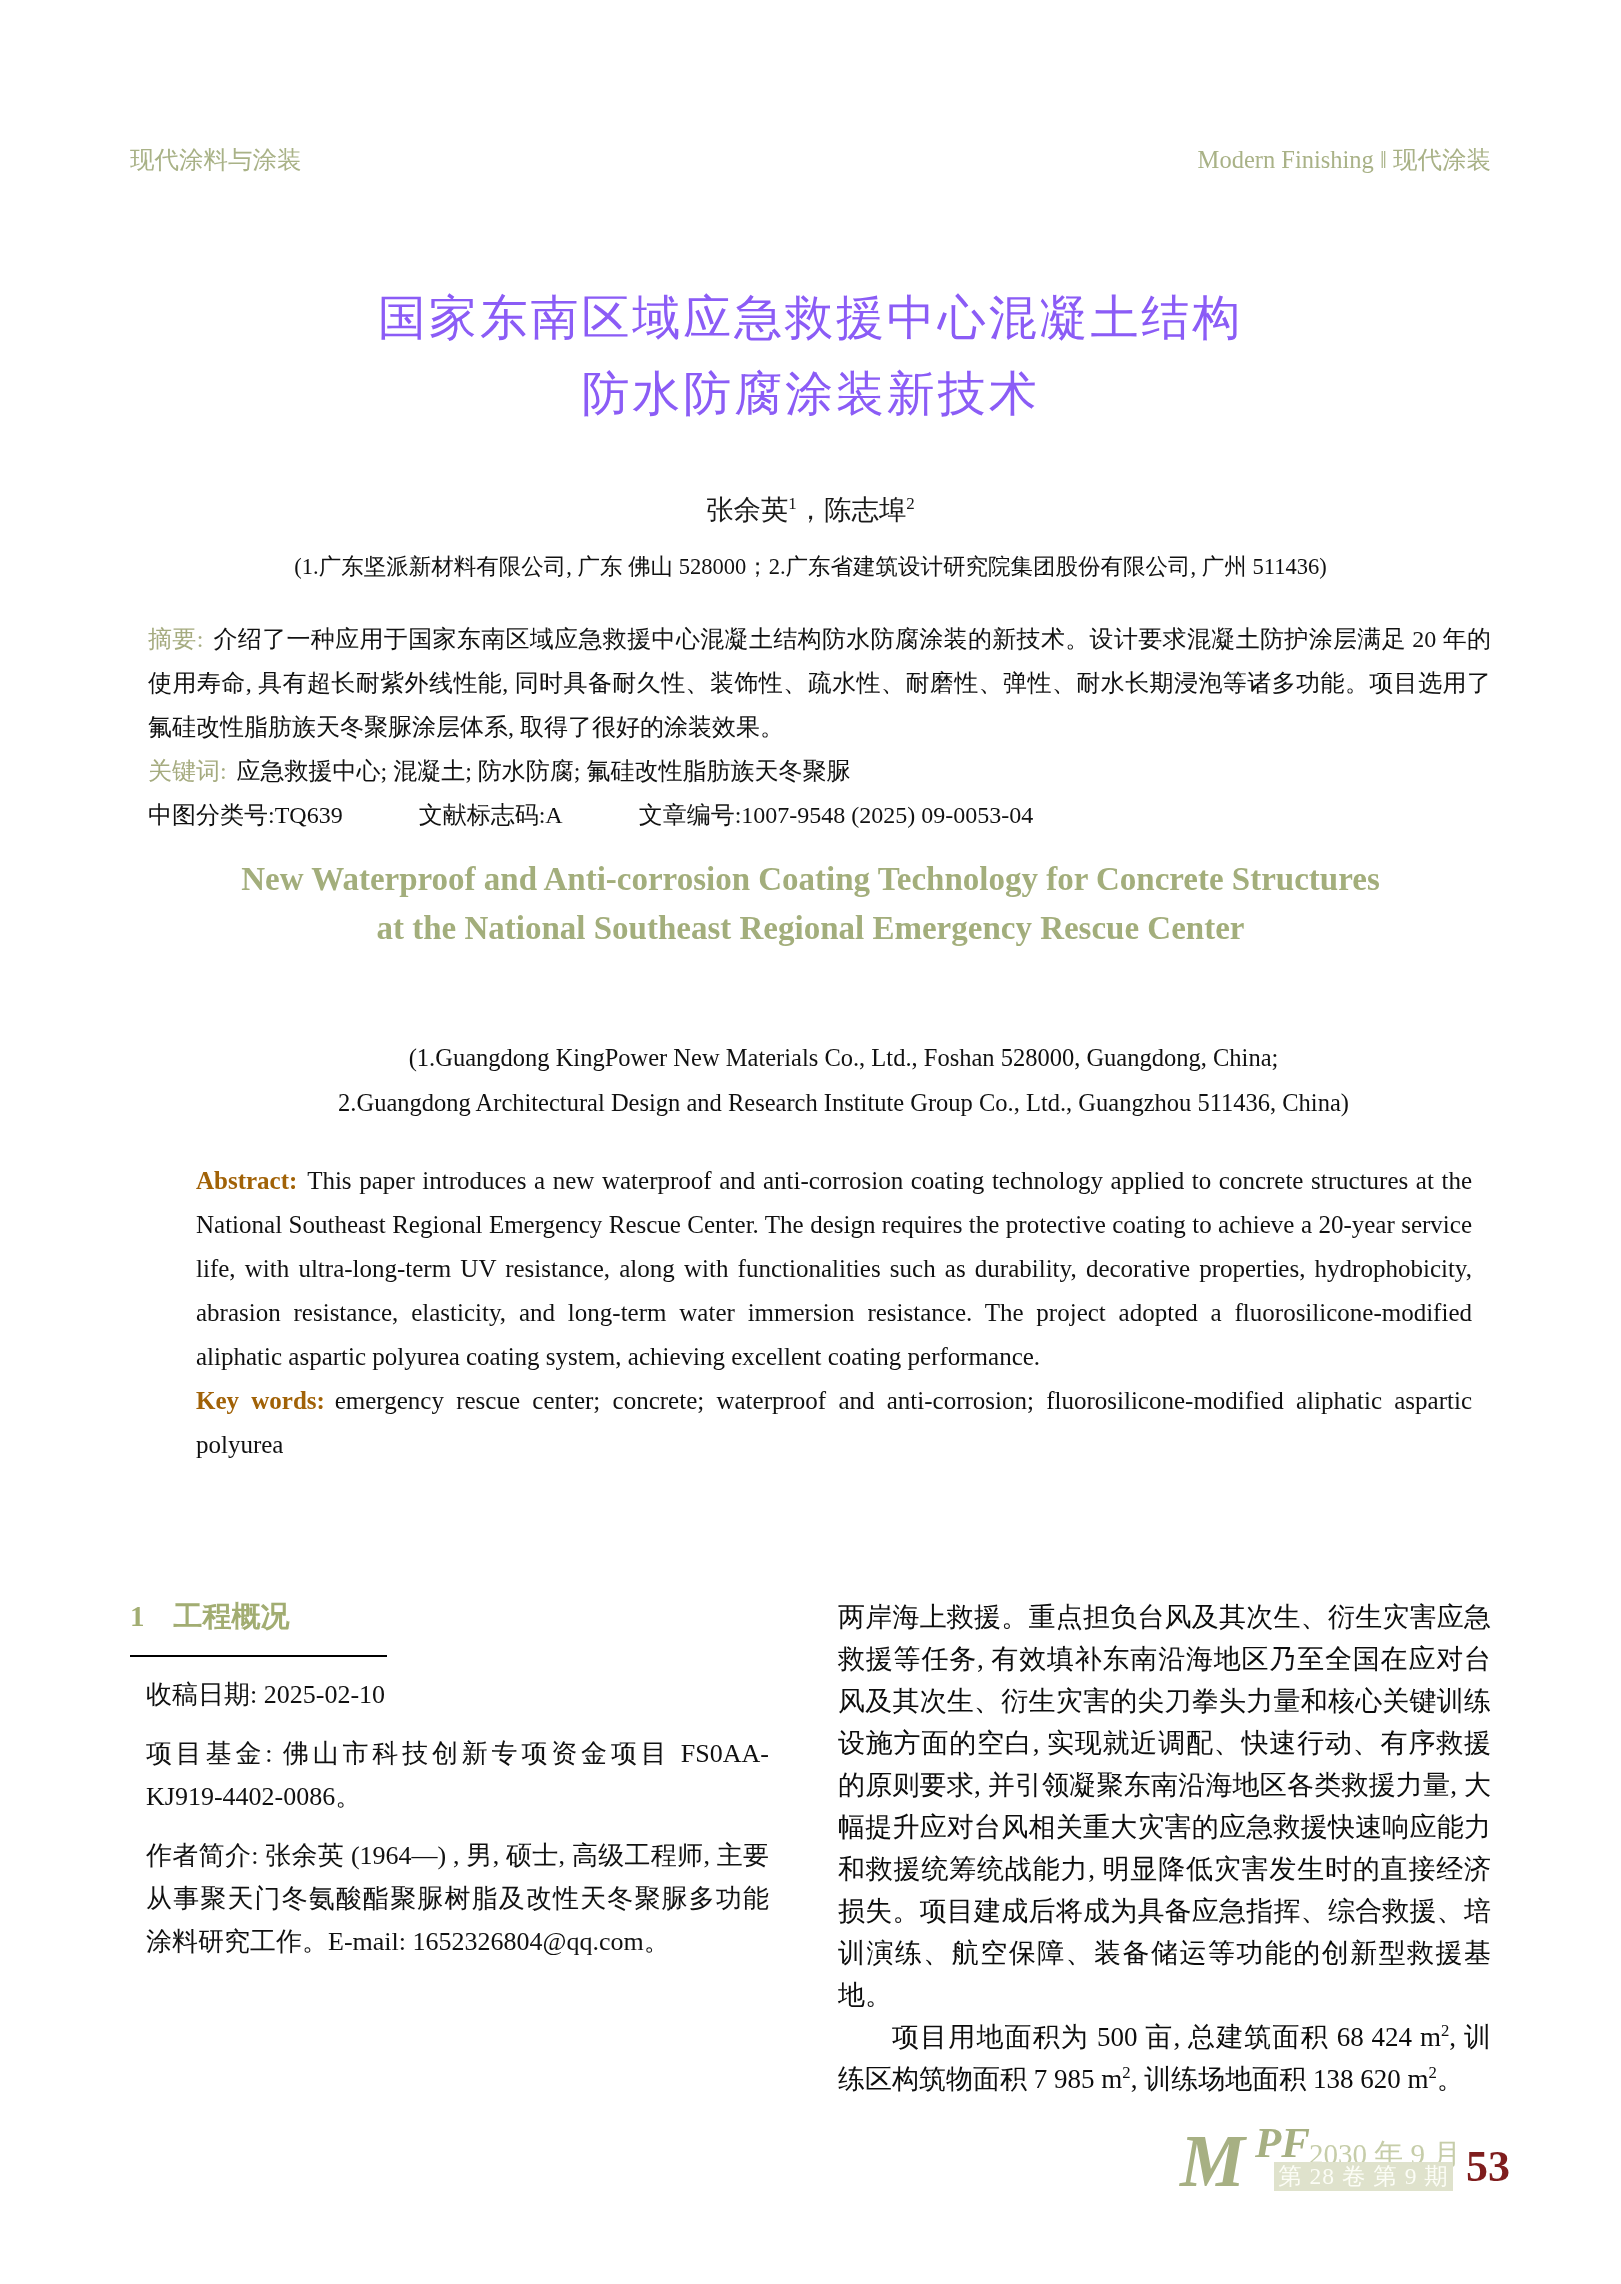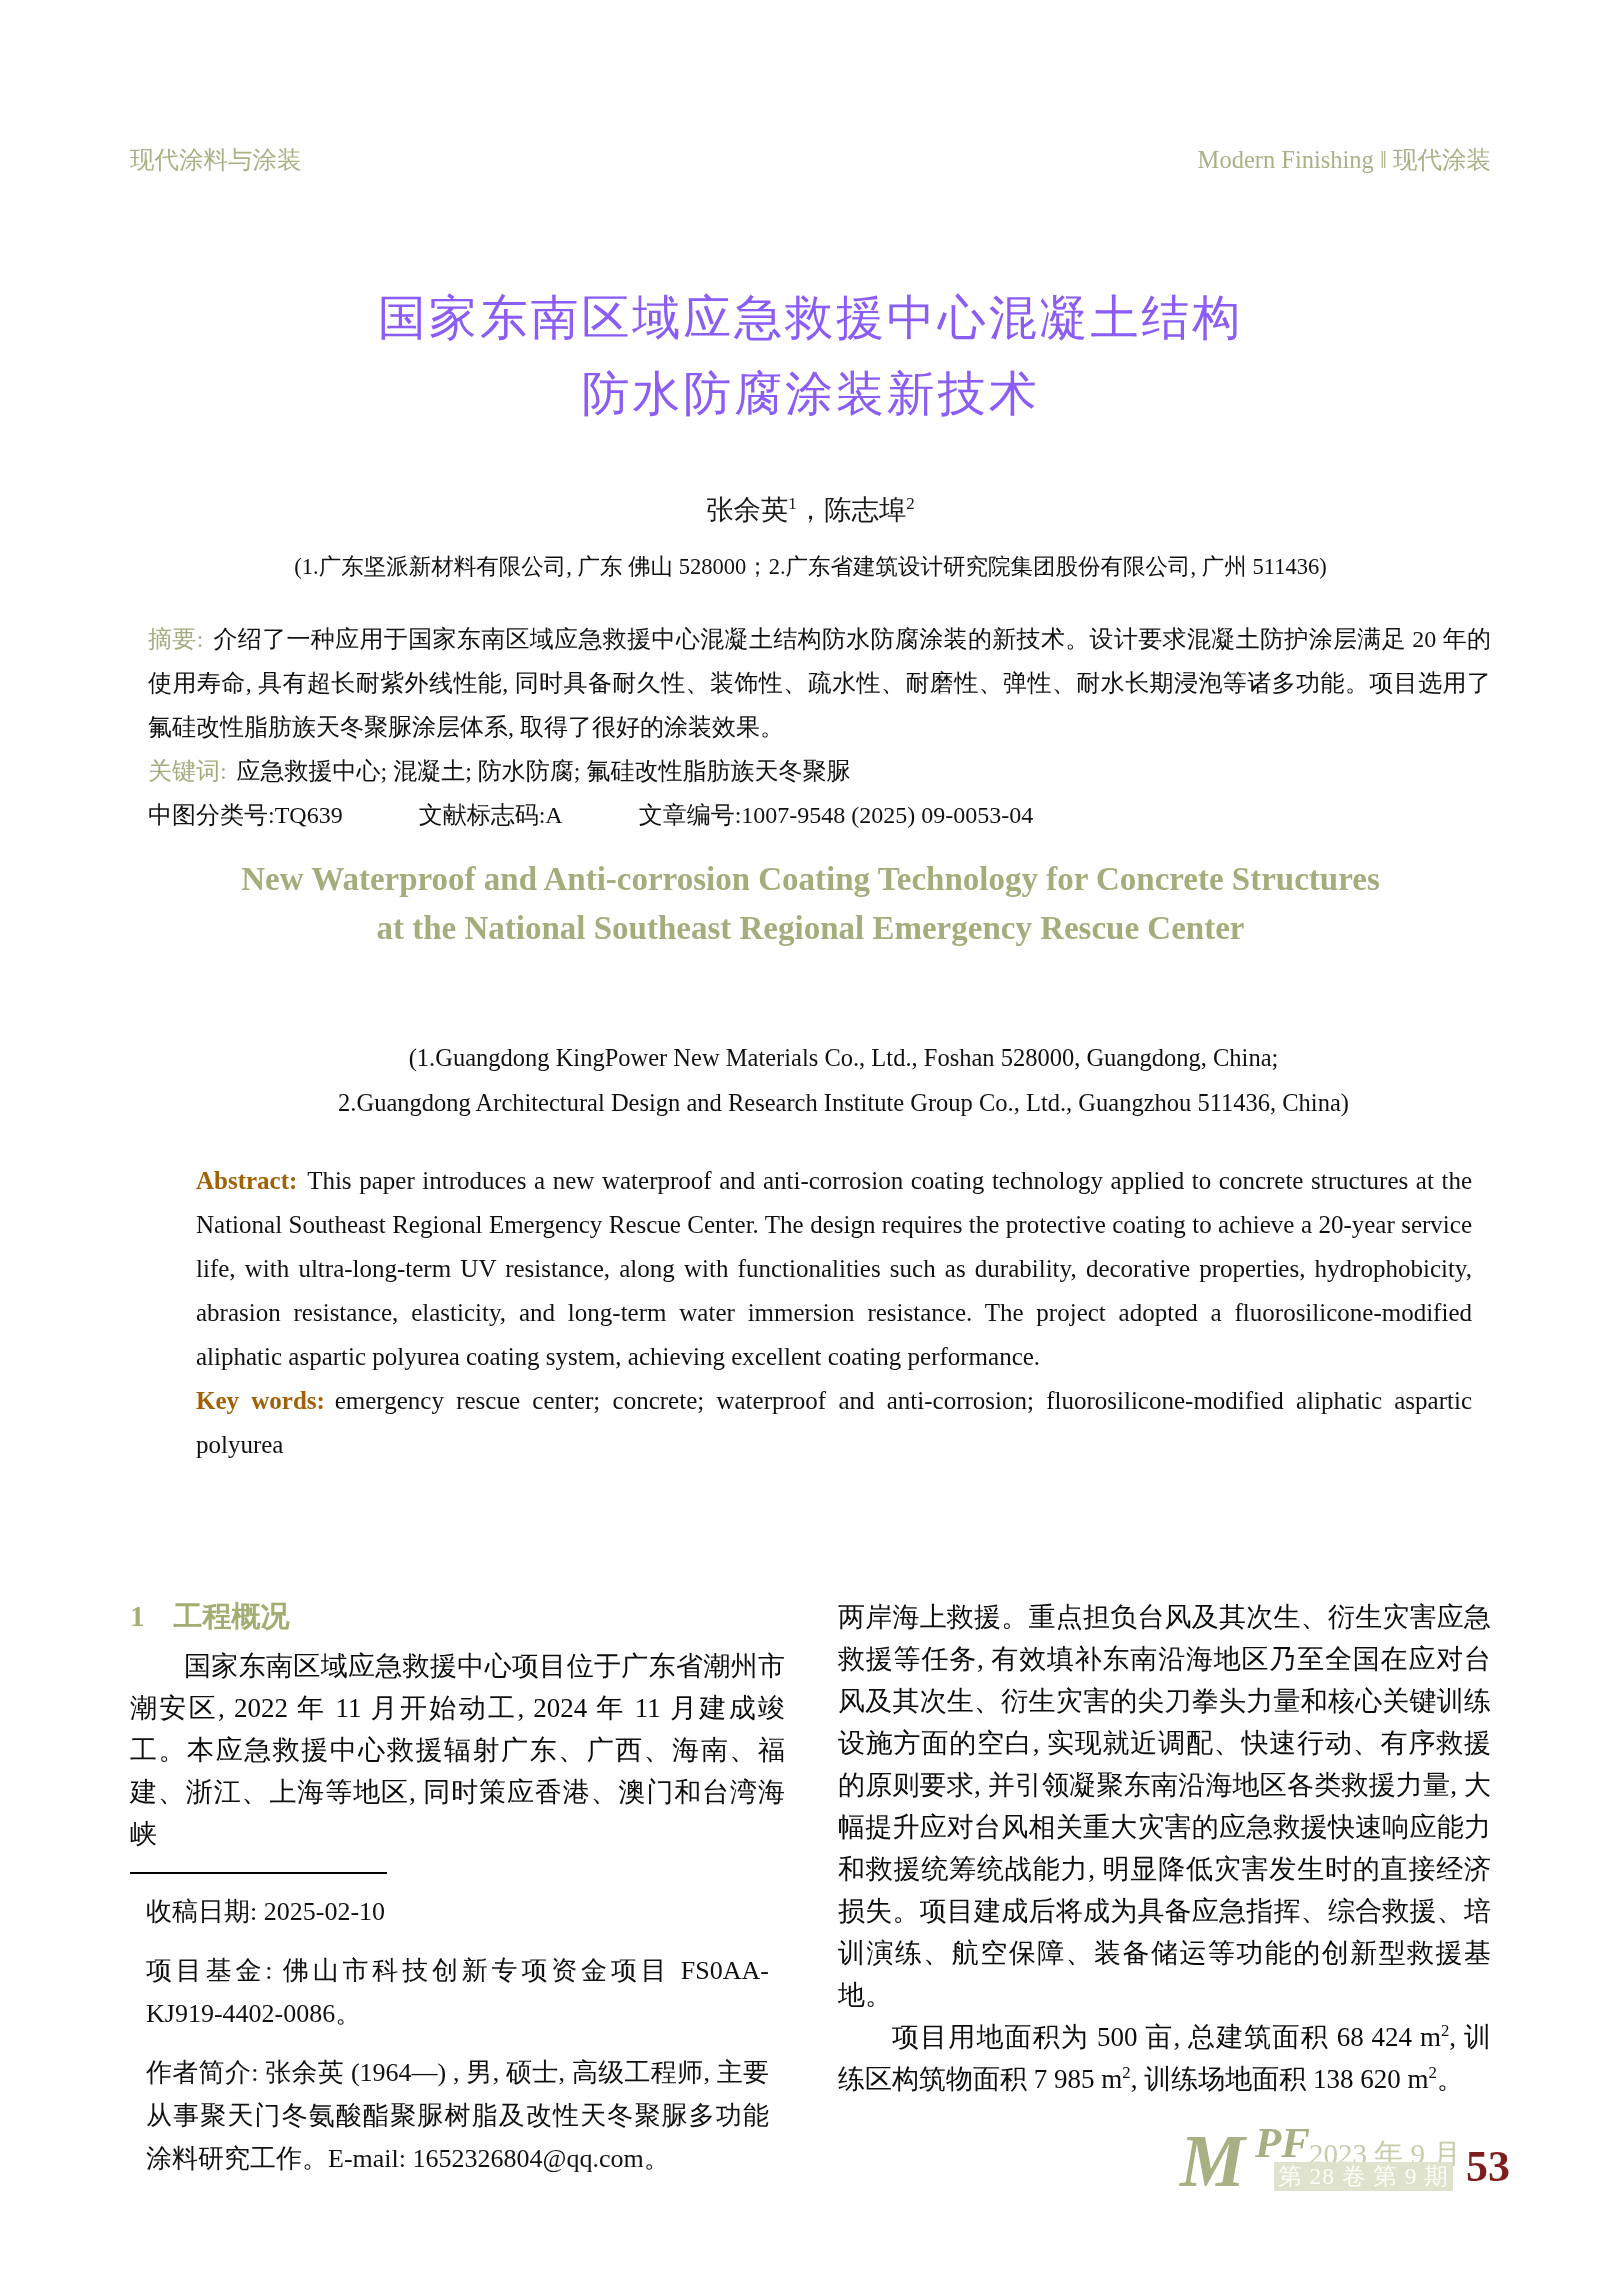--- a/index.html
+++ b/index.html
@@ -117,37 +117,36 @@
     </p>
     <p>
       <span class="label-en">Key words:</span><span>emergency rescue center; concrete; waterproof and anti-corrosion; fluorosilicone-modified aliphatic aspartic polyurea</span>
     </p>
   </div>
 
   <div class="col-left">
     <h3 class="section-h">
       <span class="num-gap">1</span><span>工程概况</span>
     </h3>
-    <p class="body-par indent">国家东南区域应急救援中心项目位于广东省潮州市潮安区, 2022 年 11 月开始动工, 2024 年 11 月建成竣工。本应急救援中心救援辐射广东、广西、海南、福建、浙江、上海等地区, 同时策应香港、澳门和台湾海峡</p>
 
     <div class="footnote">
       <div class="rule"></div>
       <p>收稿日期: 2025-02-10</p>
       <p>项目基金: 佛山市科技创新专项资金项目 FS0AA-KJ919-4402-0086。</p>
       <p>作者简介: 张余英 (1964—) , 男, 硕士, 高级工程师, 主要从事聚天门冬氨酸酯聚脲树脂及改性天冬聚脲多功能涂料研究工作。E-mail: 1652326804@qq.com。</p>
     </div>
   </div>
 
   <div class="col-right">
     <p class="body-par">两岸海上救援。重点担负台风及其次生、衍生灾害应急救援等任务, 有效填补东南沿海地区乃至全国在应对台风及其次生、衍生灾害的尖刀拳头力量和核心关键训练设施方面的空白, 实现就近调配、快速行动、有序救援的原则要求, 并引领凝聚东南沿海地区各类救援力量, 大幅提升应对台风相关重大灾害的应急救援快速响应能力和救援统筹统战能力, 明显降低灾害发生时的直接经济损失。项目建成后将成为具备应急指挥、综合救援、培训演练、航空保障、装备储运等功能的创新型救援基地。</p>
     <p class="body-par indent par-gap">
       <span>项目用地面积为 500 亩, 总建筑面积 68 424 m</span><sup>2</sup><span>, 训练区构筑物面积 7 985 m</span><sup>2</sup><span>, 训练场地面积 138 620 m</span><sup>2</sup><span>。</span>
     </p>
   </div>
 
   <span class="logo-m">M</span>
   <span class="logo-pf">PF</span>
-  <span class="issue-date">2023 年 9 月</span>
+  <span class="issue-date">2030 年 9 月</span>
   <div class="vol-band">第 28 卷 第 9 期</div>
   <span class="page-num">53</span>
 
 </div>
 
 
 </body></html>

